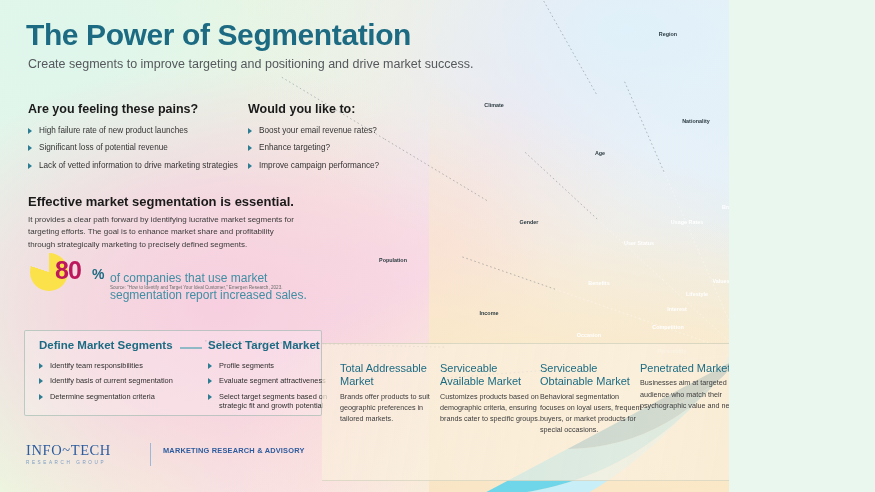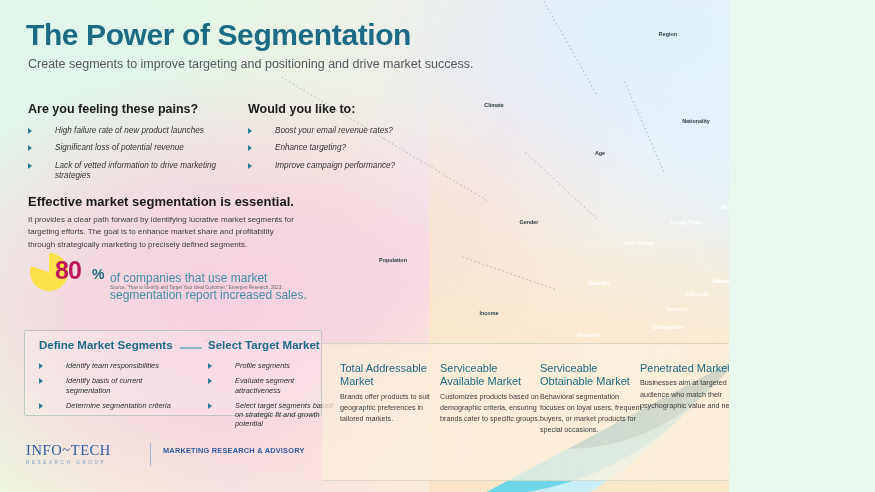--- a/index.html
+++ b/index.html
@@ -39,22 +39,22 @@
     position: absolute; left: 28px; top: 57px;
     font-size: 12.5px; color: #55585c; white-space: nowrap;
   }
 
   .h-sec { font-size: 12.5px; font-weight: bold; color: #1a1a1a; }
   .col-pains { position: absolute; left: 28px; top: 102px; width: 210px; }
   .col-like  { position: absolute; left: 248px; top: 102px; width: 180px; }
 
   ul.bl { list-style: none; margin-top: 10px; }
   ul.bl li {
-    position: relative; padding-left: 27px; margin-bottom: 7px;
-    font-size: 8.2px; color: #343434; line-height: 1.25; font-style: italic;
+    position: relative; padding-left: 11px; margin-bottom: 7px;
+    font-size: 8.2px; color: #343434; line-height: 1.25;
   }
   ul.bl li::before {
     content: ""; position: absolute; left: 0; top: 2px;
     border-left: 4px solid #2c7d94;
     border-top: 3px solid transparent; border-bottom: 3px solid transparent;
   }
 
   
   .ess-h { position: absolute; left: 28px; top: 194px; font-size: 13px; font-weight: bold; color: #1a1a1a; }
   .ess-p { position: absolute; left: 28px; top: 214px; width: 272px; font-size: 8px; color: #3b3b3b; line-height: 1.55; }

